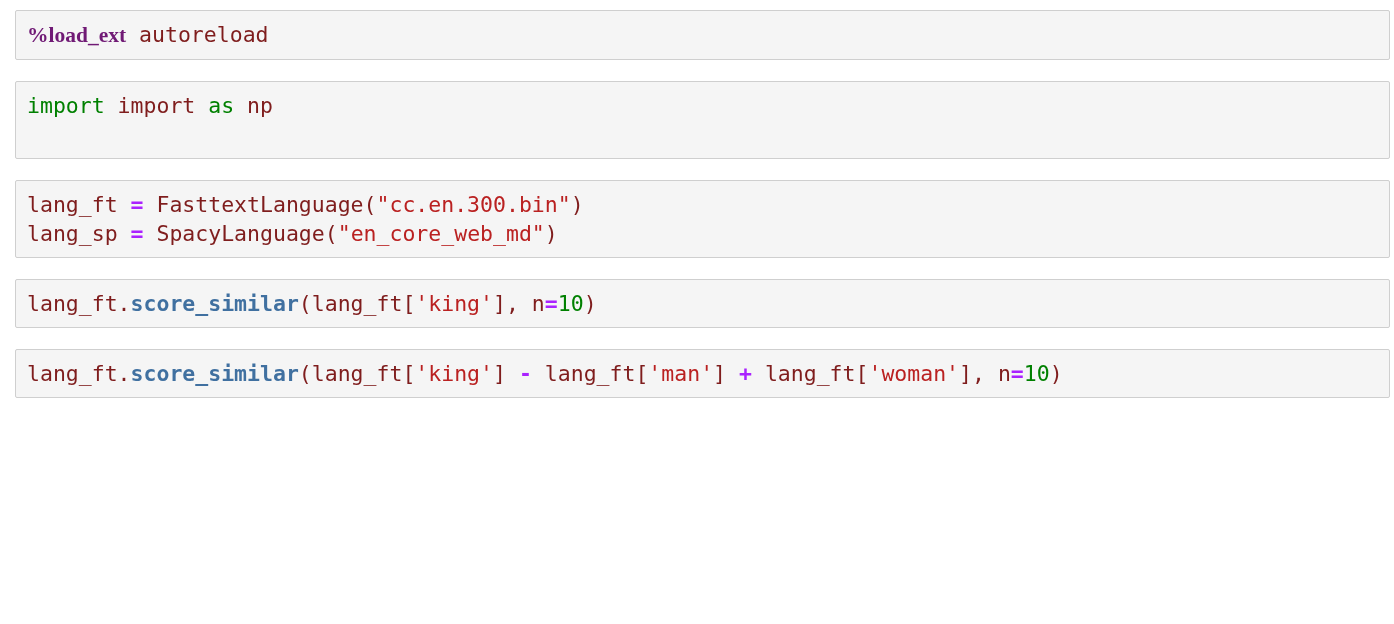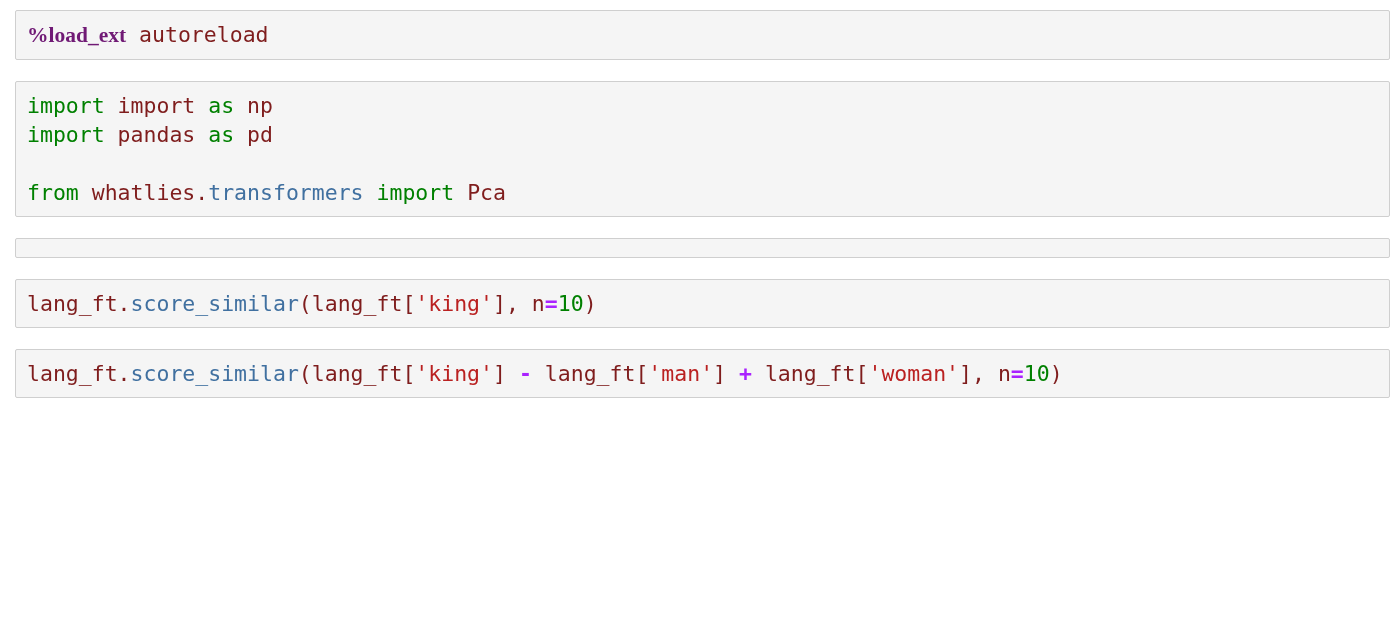--- a/index.html
+++ b/index.html
@@ -43,37 +43,37 @@
     height: 29px;
   }
 
   
   .tok-kw       { color: #008000; font-weight: normal; }   
   .tok-magic    { color: #701a75; font-weight: bold; font-family: Liberation Serif, serif; }   
   .tok-op       { color: #AA22FF; font-weight: bold; }   
   .tok-num      { color: #008000; font-weight: normal; } 
   .tok-str      { color: #BA2121; }                      
   .tok-mod      { color: #4070A0; }                      
-  .tok-fn       { color: #4070A0; }                      
+  .tok-fn       { color: #4070A0; font-weight: bold; }                      
   .tok-plain    { color: #7f1d1d; }
 </style>
 </head>
 <body>
 
 <div id="notebook">
     <div class="cell">
       <div class="code-line"><span class="tok-magic">%load_ext</span><span class="tok-plain"> autoreload</span></div>
     </div>
     <div class="cell">
       <div class="code-line"><span class="tok-kw">import</span><span class="tok-plain"> import </span><span class="tok-kw">as</span><span class="tok-plain"> np</span></div>
-      <div class="code-line"><span class="tok-kw">import</span><span class="tok-plain"> pandas </span><span class="tok-kw">as</span><span class="tok-plain"> pd</span></div>
       <div class="code-line blank"></div>
-      <div class="code-line"><span class="tok-kw">from</span><span class="tok-plain"> whatlies.</span><span class="tok-mod">transformers</span><span class="tok-plain"> </span><span class="tok-kw">import</span><span class="tok-plain"> Pca</span></div>
     </div>
     <div class="cell">
+      <div class="code-line"><span class="tok-plain">lang_ft </span><span class="tok-op">=</span><span class="tok-plain"> FasttextLanguage(</span><span class="tok-str">"cc.en.300.bin"</span><span class="tok-plain">)</span></div>
+      <div class="code-line"><span class="tok-plain">lang_sp </span><span class="tok-op">=</span><span class="tok-plain"> SpacyLanguage(</span><span class="tok-str">"en_core_web_md"</span><span class="tok-plain">)</span></div>
     </div>
     <div class="cell">
       <div class="code-line"><span class="tok-plain">lang_ft.</span><span class="tok-fn">score_similar</span><span class="tok-plain">(lang_ft[</span><span class="tok-str">'king'</span><span class="tok-plain">], n</span><span class="tok-op">=</span><span class="tok-num">10</span><span class="tok-plain">)</span></div>
     </div>
     <div class="cell">
       <div class="code-line"><span class="tok-plain">lang_ft.</span><span class="tok-fn">score_similar</span><span class="tok-plain">(lang_ft[</span><span class="tok-str">'king'</span><span class="tok-plain">] </span><span class="tok-op">-</span><span class="tok-plain"> lang_ft[</span><span class="tok-str">'man'</span><span class="tok-plain">] </span><span class="tok-op">+</span><span class="tok-plain"> lang_ft[</span><span class="tok-str">'woman'</span><span class="tok-plain">], n</span><span class="tok-op">=</span><span class="tok-num">10</span><span class="tok-plain">)</span></div>
     </div>
   </div>
 
 </body></html>

